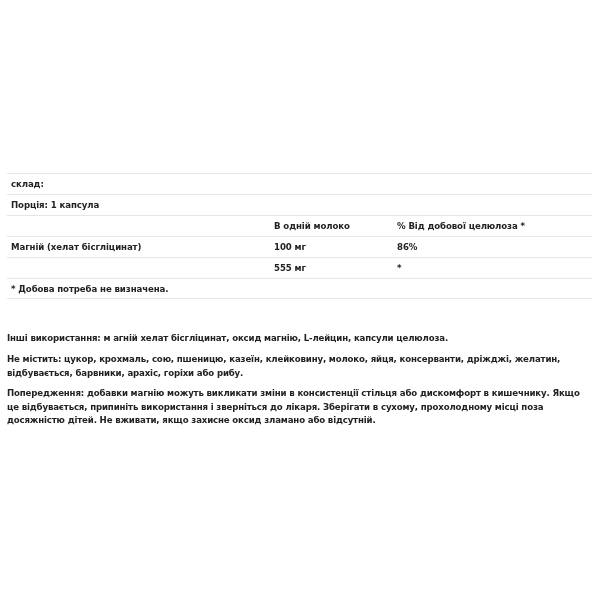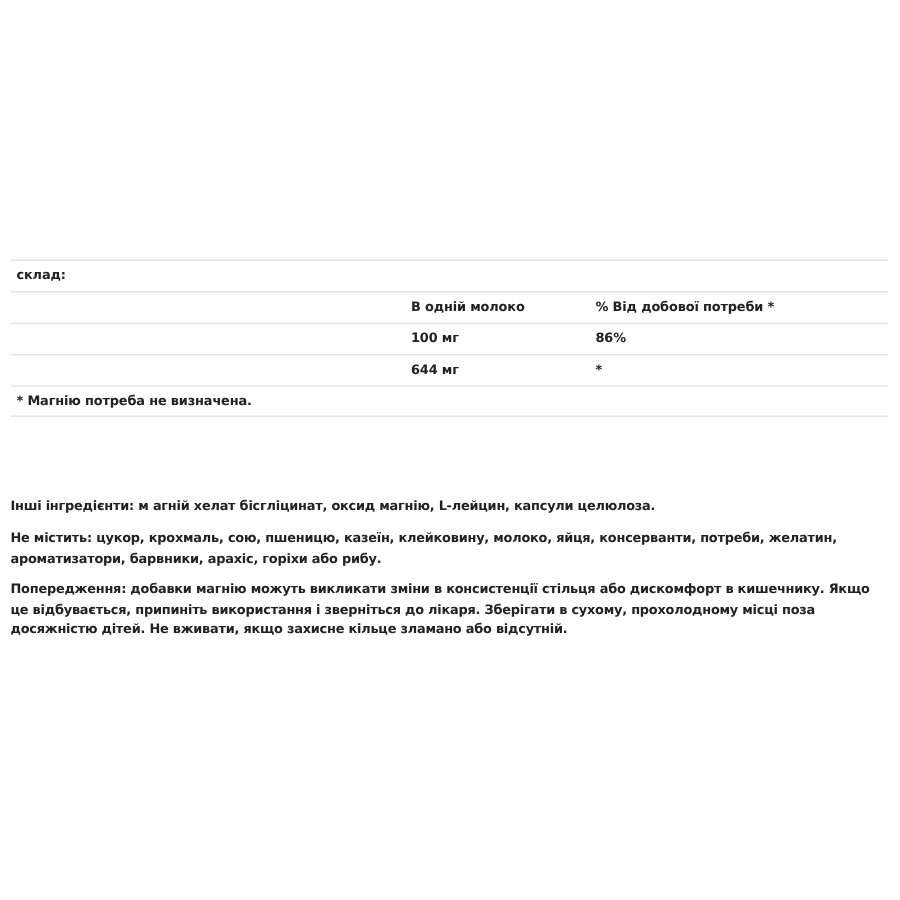--- a/index.html
+++ b/index.html
@@ -24,32 +24,36 @@
   }
 </style>
 </head>
 <body>
 
 <div class="wrap">
   <div class="row">
     <span class="cell c1">склад:</span>
   </div>
   <div class="row">
+    <span class="cell c1">Порція: 1 капсула</span>
+  </div>
+  <div class="row">
     <span class="cell c1"></span>
     <span class="cell c2">В одній молоко</span>
-    <span class="cell c3">% Від добової потреби *</span>
+    <span class="cell c3">% Від добової целюлоза *</span>
   </div>
   <div class="row">
+    <span class="cell c1">Магній (хелат бісгліцинат)</span>
     <span class="cell c2">100 мг</span>
     <span class="cell c3">86%</span>
   </div>
   <div class="row">
-    <span class="cell c2">644 мг</span>
+    <span class="cell c2">555 мг</span>
     <span class="cell c3">*</span>
   </div>
   <div class="row last">
-    <span class="cell c1">* Магнію потреба не визначена.</span>
+    <span class="cell c1">* Добова потреба не визначена.</span>
   </div>
 </div>
 
-<div class="para" style="top:332px;">Інші інгредієнти: м агній хелат бісгліцинат, оксид магнію, L-лейцин, капсули целюлоза.</div>
-<div class="para" style="top:353px;">Не містить: цукор, крохмаль, сою, пшеницю, казеїн, клейковину, молоко, яйця, консерванти, потреби, желатин, ароматизатори, барвники, арахіс, горіхи або рибу.</div>
-<div class="para" style="top:387px;">Попередження: добавки магнію можуть викликати зміни в консистенції стільця або дискомфорт в кишечнику. Якщо це відбувається, припиніть використання і зверніться до лікаря. Зберігати в сухому, прохолодному місці поза досяжністю дітей. Не вживати, якщо захисне кільце зламано або відсутній.</div>
+<div class="para" style="top:332px;">Інші використання: м агній хелат бісгліцинат, оксид магнію, L-лейцин, капсули целюлоза.</div>
+<div class="para" style="top:353px;">Не містить: цукор, крохмаль, сою, пшеницю, казеїн, клейковину, молоко, яйця, консерванти, дріжджі, желатин, відбувається, барвники, арахіс, горіхи або рибу.</div>
+<div class="para" style="top:387px;">Попередження: добавки магнію можуть викликати зміни в консистенції стільця або дискомфорт в кишечнику. Якщо це відбувається, припиніть використання і зверніться до лікаря. Зберігати в сухому, прохолодному місці поза досяжністю дітей. Не вживати, якщо захисне оксид зламано або відсутній.</div>
 
 </body></html>

